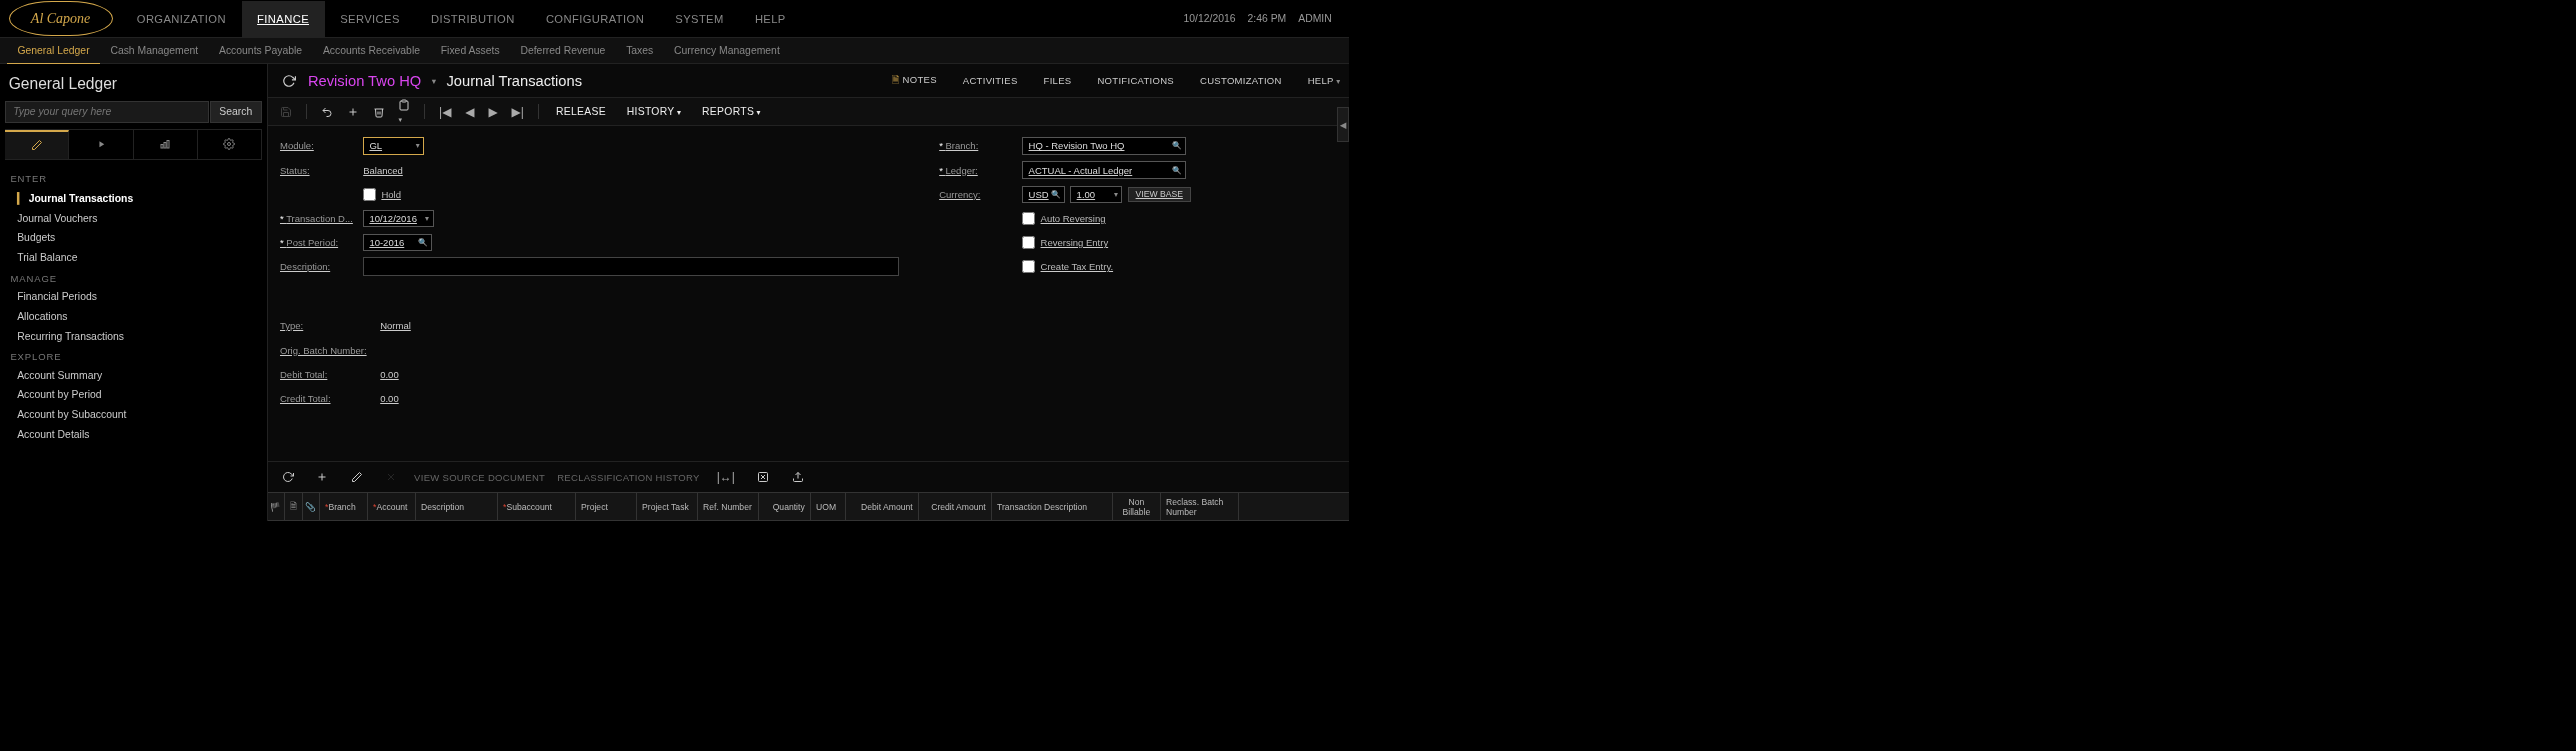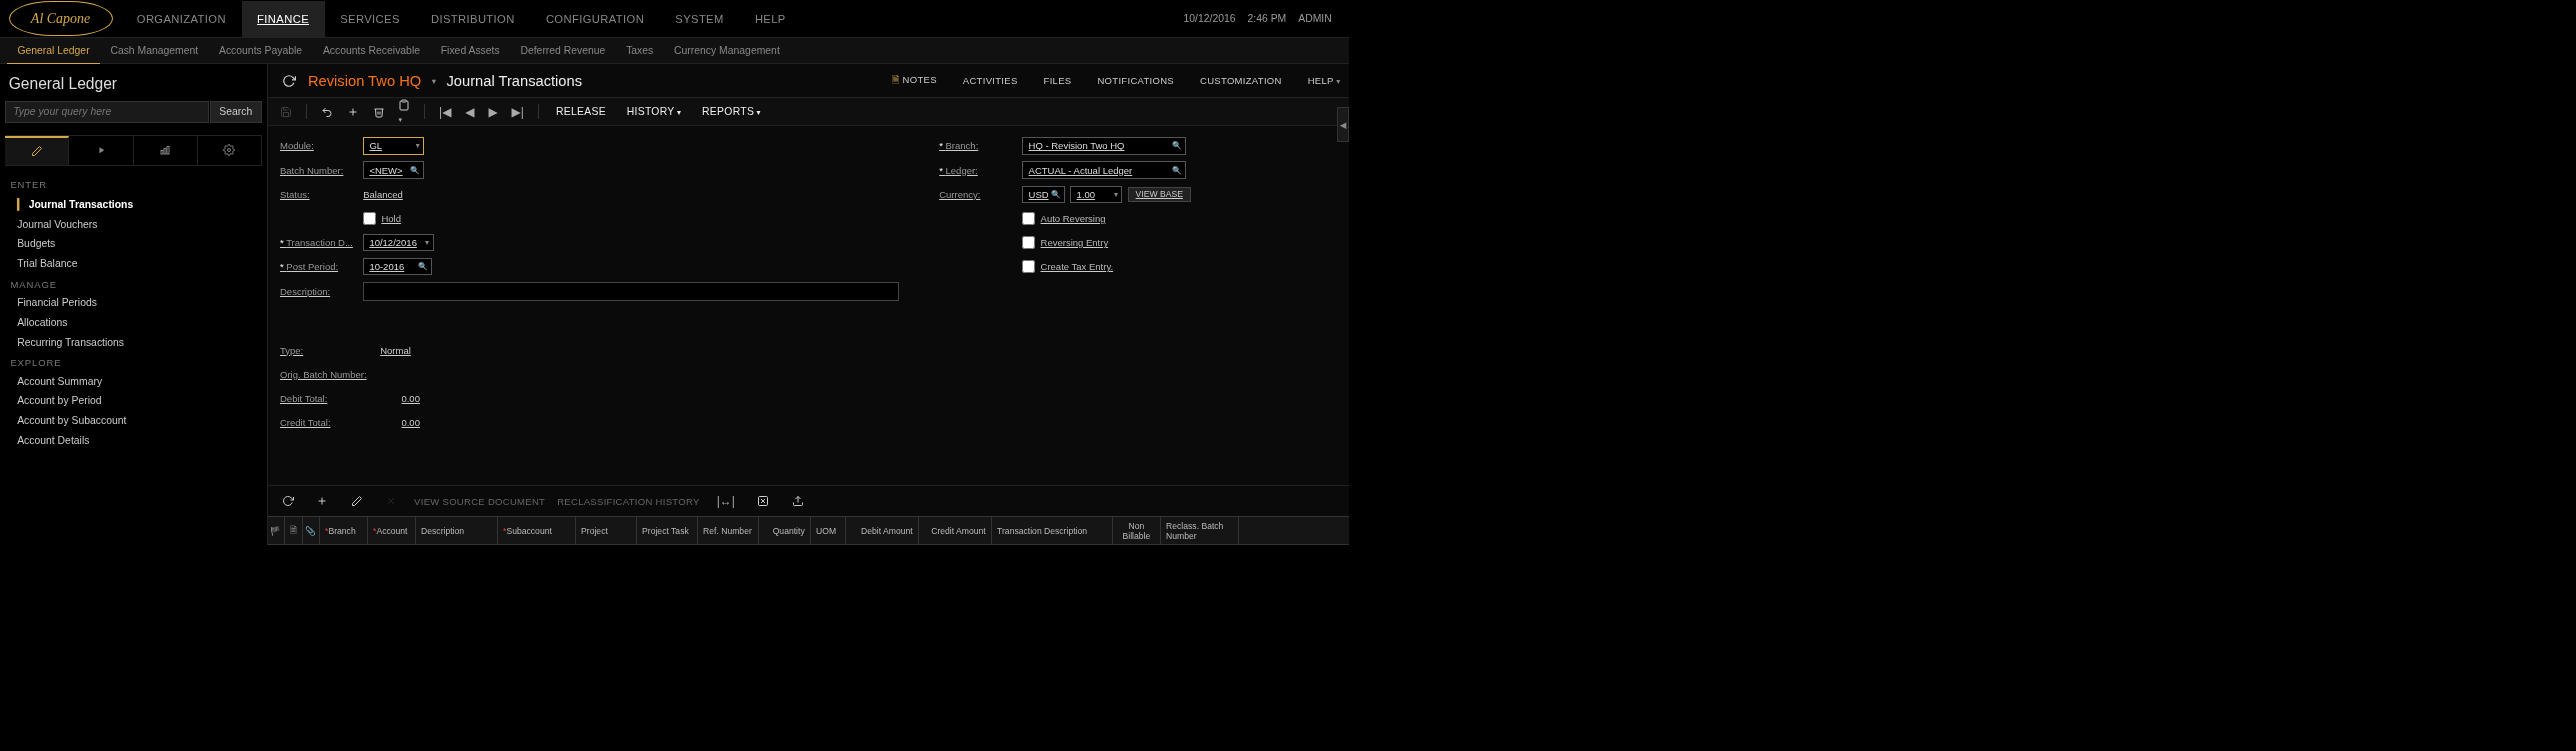--- a/index.html
+++ b/index.html
@@ -76,21 +76,21 @@
     margin-bottom: -0.9px;
   }
   .content { display: flex; }
   .sidebar {
     width: 268px;
     background: #000;
     padding: 7px 5.2px;
     border-right: 0.9px solid #222;
   }
   .sidebar-title { font-size: 15.6px; color: #ddd; padding: 3.5px 3.5px 8.6px 3.5px; }
-  .search-row { display: flex; gap: 1px; margin-bottom: 12px; }
+  .search-row { display: flex; gap: 1px; margin-bottom: 6px; }
   .search-input {
     flex: 1;
     background: #1a1a1a;
     border: 0.9px solid #333;
     color: #888;
     padding: 4.3px 7px;
     font-style: italic;
     font-size: 10.4px;
   }
   .search-btn { background: #222; color: #ccc; border: 0.9px solid #333; padding: 3.5px 8.6px; cursor: pointer; font-size:10.4px;}
@@ -109,42 +109,42 @@
   .side-heading { color: #777; font-size: 9.5px; letter-spacing: 0.9px; padding: 5.2px 5.2px 3.5px 5.2px; }
   .side-link { display:block; padding: 4.3px 8.6px; color: #ccc; cursor:pointer; font-size:10.4px;}
   .side-link.indent { padding-left: 12px; }
   .side-link.active { color: #fff; font-weight:bold; }
   .side-link.active::before { content:"▎"; color:#d4a84b; margin-right:3.5px;}
   .main { flex: 1; background: #0a0a0a; position:relative; }
   .breadcrumb-row {
     display: flex; align-items: center; height: 33px; padding: 0 8.6px; gap:7px;
   }
   .refresh-icon, .icon-btn { color:#aaa; cursor:pointer; font-size:12px; padding:3.5px 5.2px;}
-  .bc-org { font-size: 14.7px; color: #f97316; }
+  .bc-org { font-size: 14.7px; color: #d946ef; }
   .bc-sep { color:#888; font-size:8.6px; padding:0 3.5px;}
   .bc-page { font-size: 14.7px; color: #eee; }
   .right-links { margin-left:auto; display:flex; gap:26px; align-items:center; font-size:9.5px; color:#ccc; letter-spacing:0.3px;}
   .right-link { cursor:pointer;}
   .right-link.with-icon::before { content:"🗎 "; color:#d4a84b;}
   .right-link.caret::after { content:" ▾"; font-size:7.8px; color:#888;}
   .toolbar {
     display:flex; align-items:center; height:29px; padding:0 7px; gap:3.5px;
     border-top:0.9px solid #222; border-bottom:0.9px solid #222; background:#0f0f0f;
   }
   .tb-sep { width:0.9px; height:15.6px; background:#333; margin:0 5.2px;}
   .tb-text-btn { color:#eee; padding:3.5px 8.6px; cursor:pointer; font-size:10.4px; letter-spacing:0.3px;}
   .tb-text-btn.caret::after { content:" ▾"; font-size:7.8px;}
   .form-area { padding: 10.4px 12px; display:flex; gap:40px; flex-wrap:wrap;text-decoration:underline;}
   .form-col { display:flex; flex-direction:column; gap:5.2px; }
   .form-row { display:flex; align-items:center; gap:5.2px; min-height:19px;}
   .form-label { width:78px; color:#999; font-size:9.5px; text-align:left;}
   .form-label.wide { width:95px;}
   .form-label.req::before { content:"* "; color:#fff;}
   .form-value { color:#ccc; font-size:9.5px; padding:2.6px 0;}
-  .form-value.right { text-align:center; width:61px;}
+  .form-value.right { text-align:left; width:61px;}
   .sel, .inp {
     background:#000; border:0.9px solid #555; color:#ddd; padding:1.7px 15.6px 1.7px 5.2px;
     font-size:9.5px; position:relative; min-width:61px; height:17.3px; display:inline-flex; align-items:center;
   }
   .sel.gold { border-color:#d4a84b;}
   .sel::after { content:"▾"; position:absolute; right:3.5px; color:#888; font-size:7.8px;}
   .sel.search::after { content:"🔍"; font-size:7.8px;}
   .sel.wide { min-width:164px;}
   .btn-flat { background:#222; color:#ccc; border:0.9px solid #444; padding:1.7px 7px; font-size:8.6px; cursor:pointer;}
   .chk { display:flex; align-items:center; gap:5.2px; color:#bbb; font-size:9.5px;}
@@ -315,24 +315,20 @@
     </div>
 
     <div class="form-area">
 
       <div class="form-col">
         <div class="form-row">
           <span class="form-label">Module:</span>
           <span class="sel gold" style="min-width:61px">GL</span>
         </div>
         <div class="form-row">
-          <span class="form-label">Batch Number:</span>
-          <span class="sel search" style="min-width:61px">&lt;NEW&gt;</span>
-        </div>
-        <div class="form-row">
           <span class="form-label">Status:</span>
           <span class="form-value">Balanced</span>
         </div>
         <div class="form-row">
           <span class="form-label"></span>
           <label class="chk">
               <input type="checkbox" style="">
               <span>Hold</span>
             </label>
         </div>

